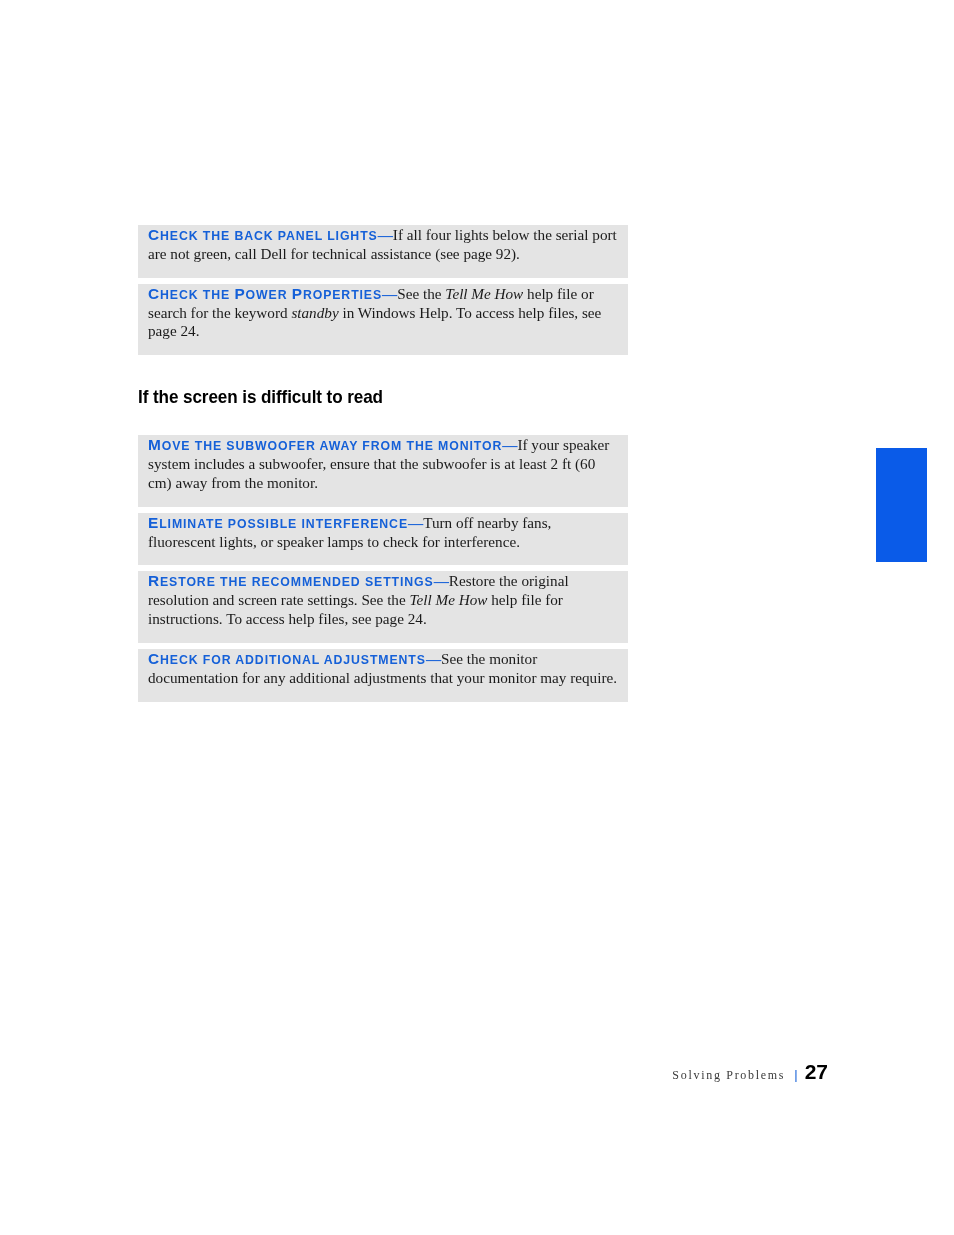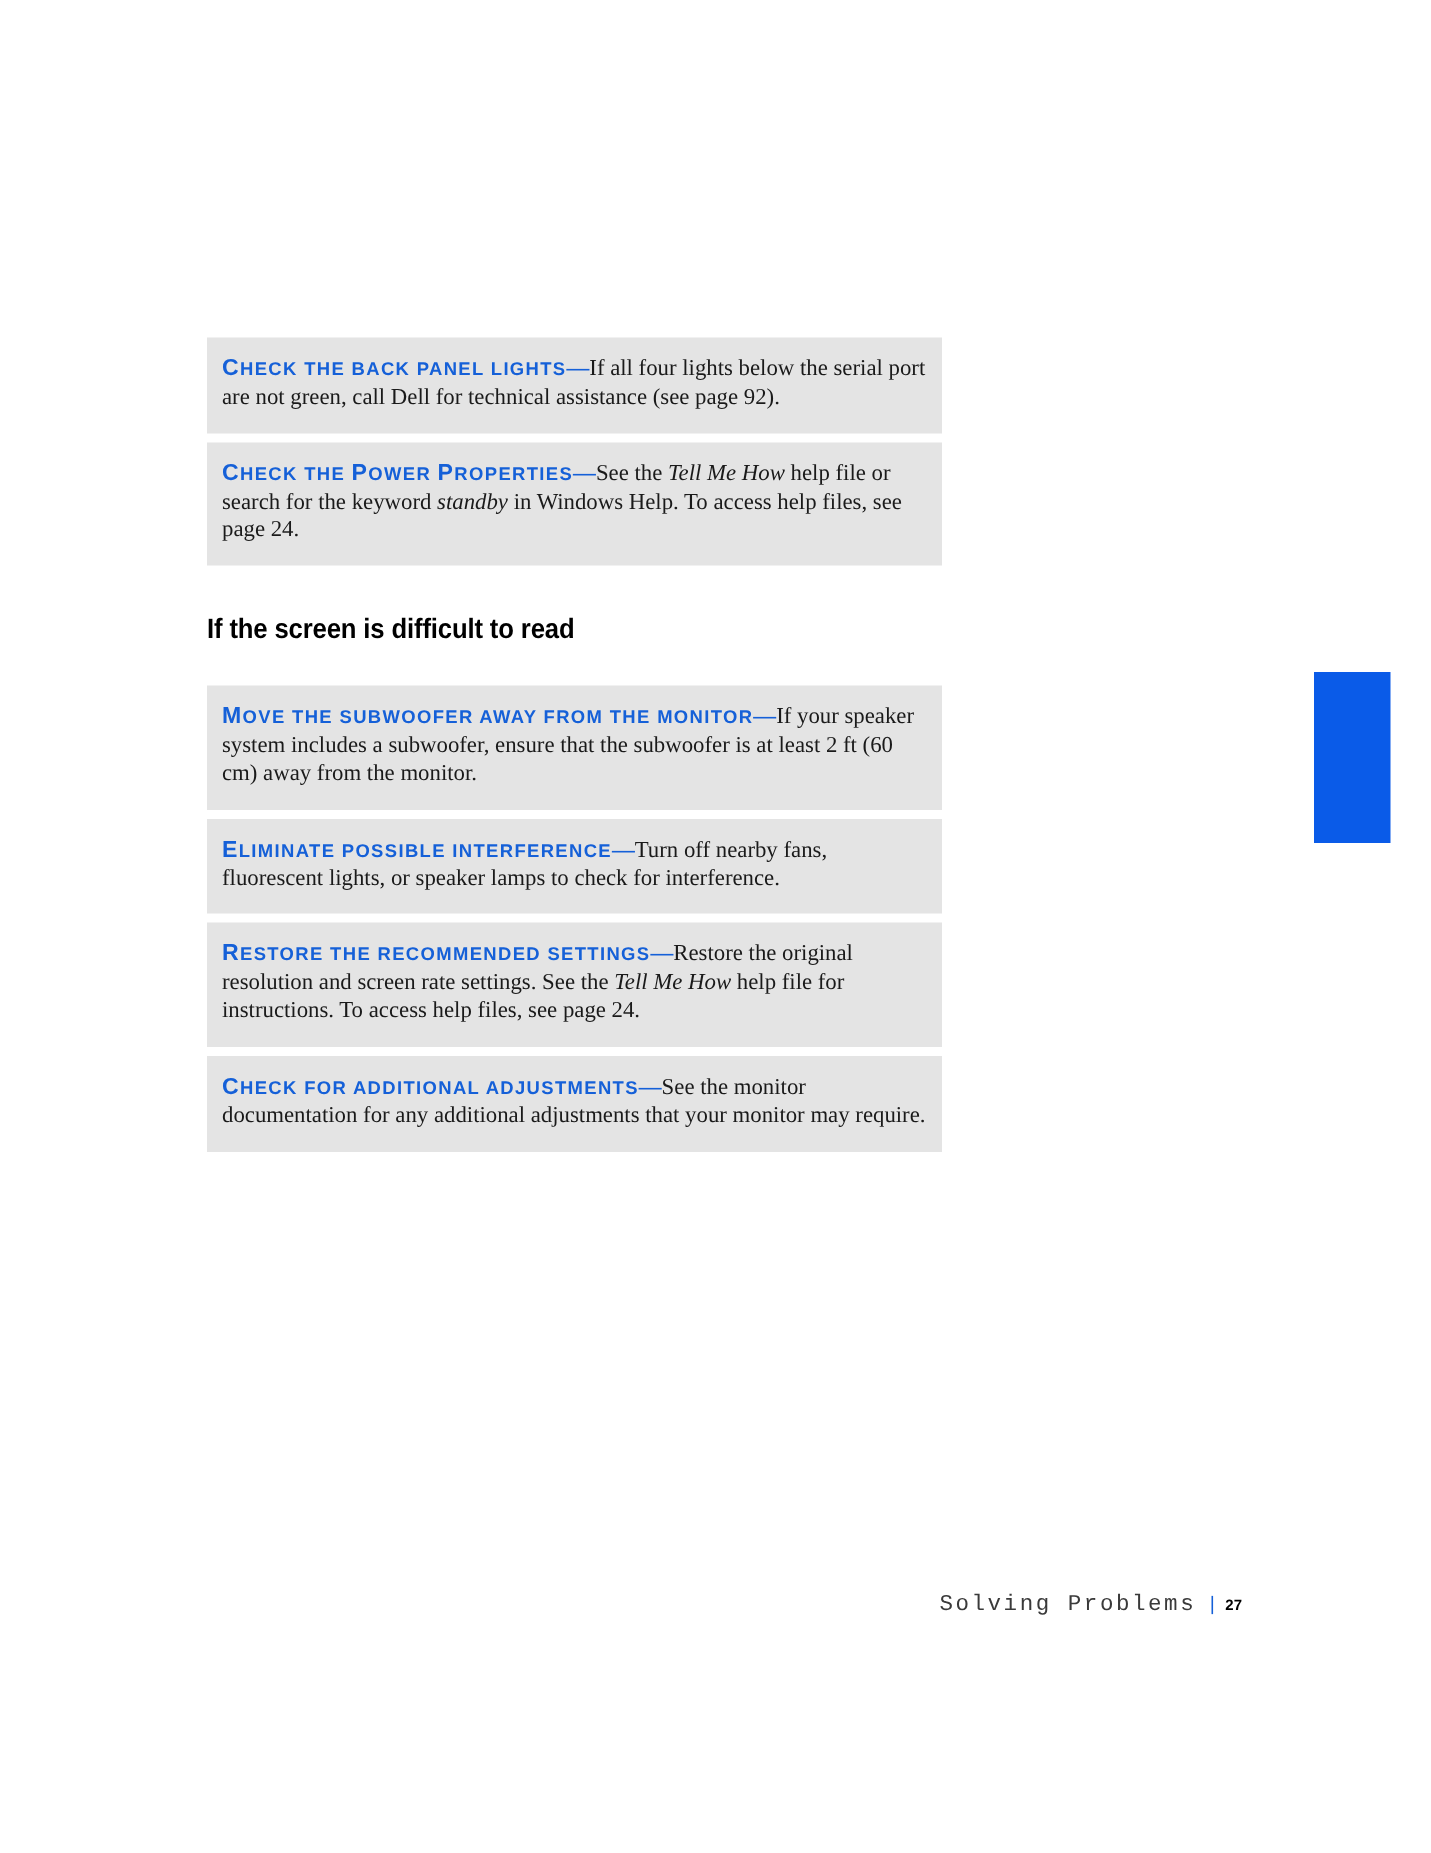--- a/index.html
+++ b/index.html
@@ -30,21 +30,21 @@
   #content {
     position: absolute;
     left: 138px;
     top: 225px;
     width: 490px;
   }
 
   
   .tip-box {
     background: #e4e4e4;
-    padding: 11px 11px 14px 10px;
+    padding: 0 11px 14px 10px;
     margin-bottom: 6px;
     box-sizing: border-box;
   }
   .tip-box p {
     margin: 0;
     font-family: "Liberation Serif", serif;
     font-size: 15.2px;
     line-height: 1.24;
     color: #1a1a1a;
     text-align: left;
@@ -88,36 +88,36 @@
   
   #footer {
     position: absolute;
     left: 0;
     top: 1060px;
     width: 828px;
     text-align: right;
     white-space: nowrap;
   }
   #footer .f-label {
-    font-family: Liberation Mono, monospace;
-    font-size: 15px;
+    font-family: Liberation Serif, serif;
+    font-size: 12px;
     color: #ururu;
     color: #3a3a3a;
     letter-spacing: 1.7px;
   }
   #footer .f-sep {
     font-family: "Liberation Sans", sans-serif;
     font-size: 13px;
     color: #1560d8;
     padding: 0 7px 0 9px;
   }
   #footer .f-page {
     font-family: "Liberation Sans", sans-serif;
     font-weight: bold;
-    font-size: 10px;
+    font-size: 21px;
     color: #000000;
     letter-spacing: 0;
   }
 </style>
 </head>
 <body>
 
 <div id="thumb-tab"></div>
 
 <div id="content">

